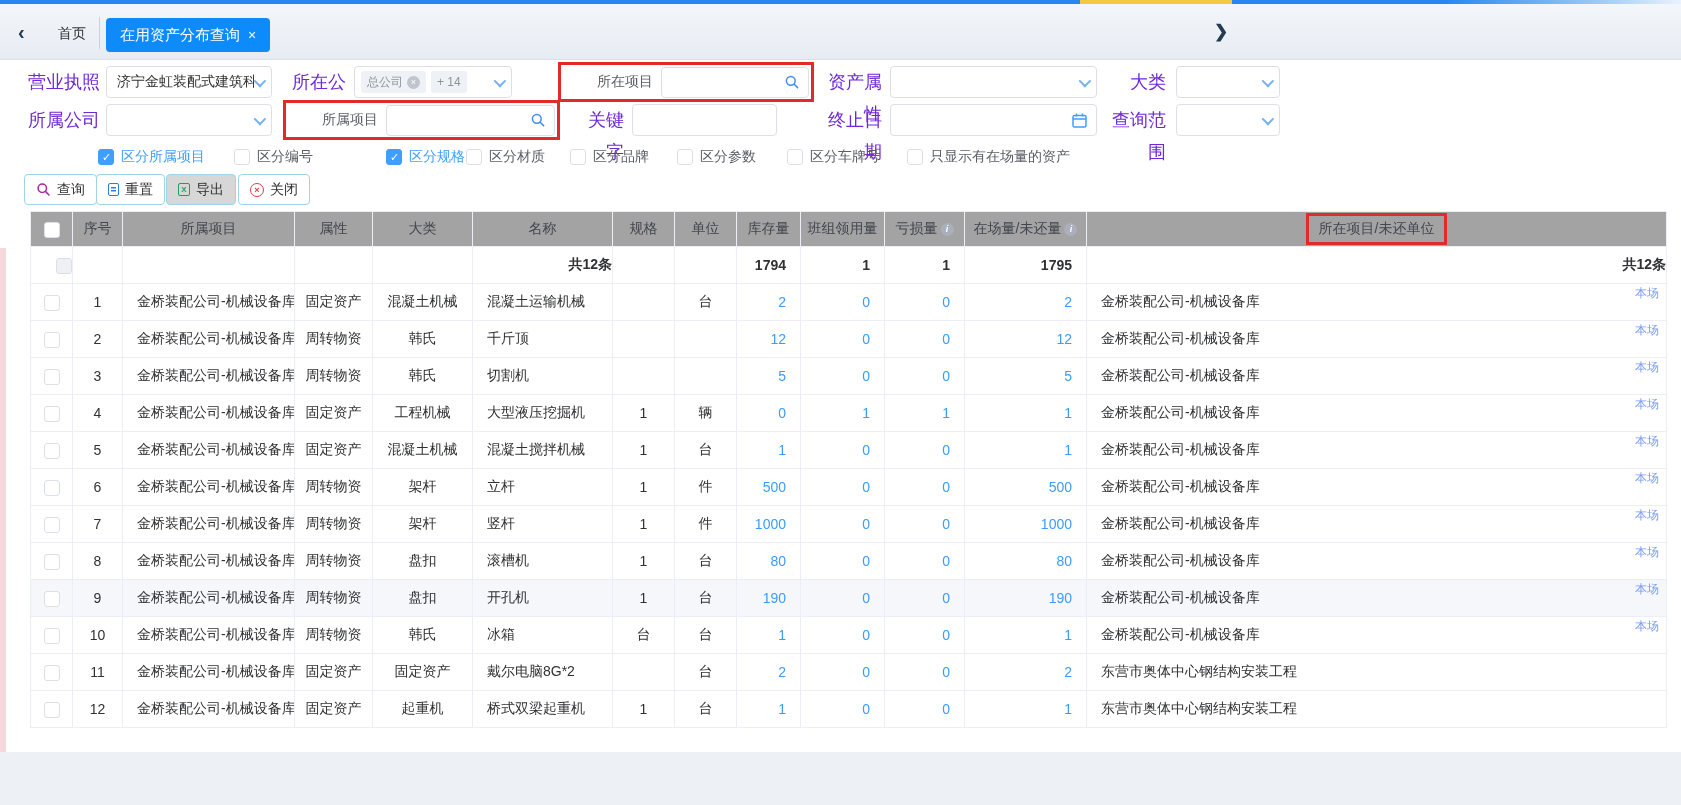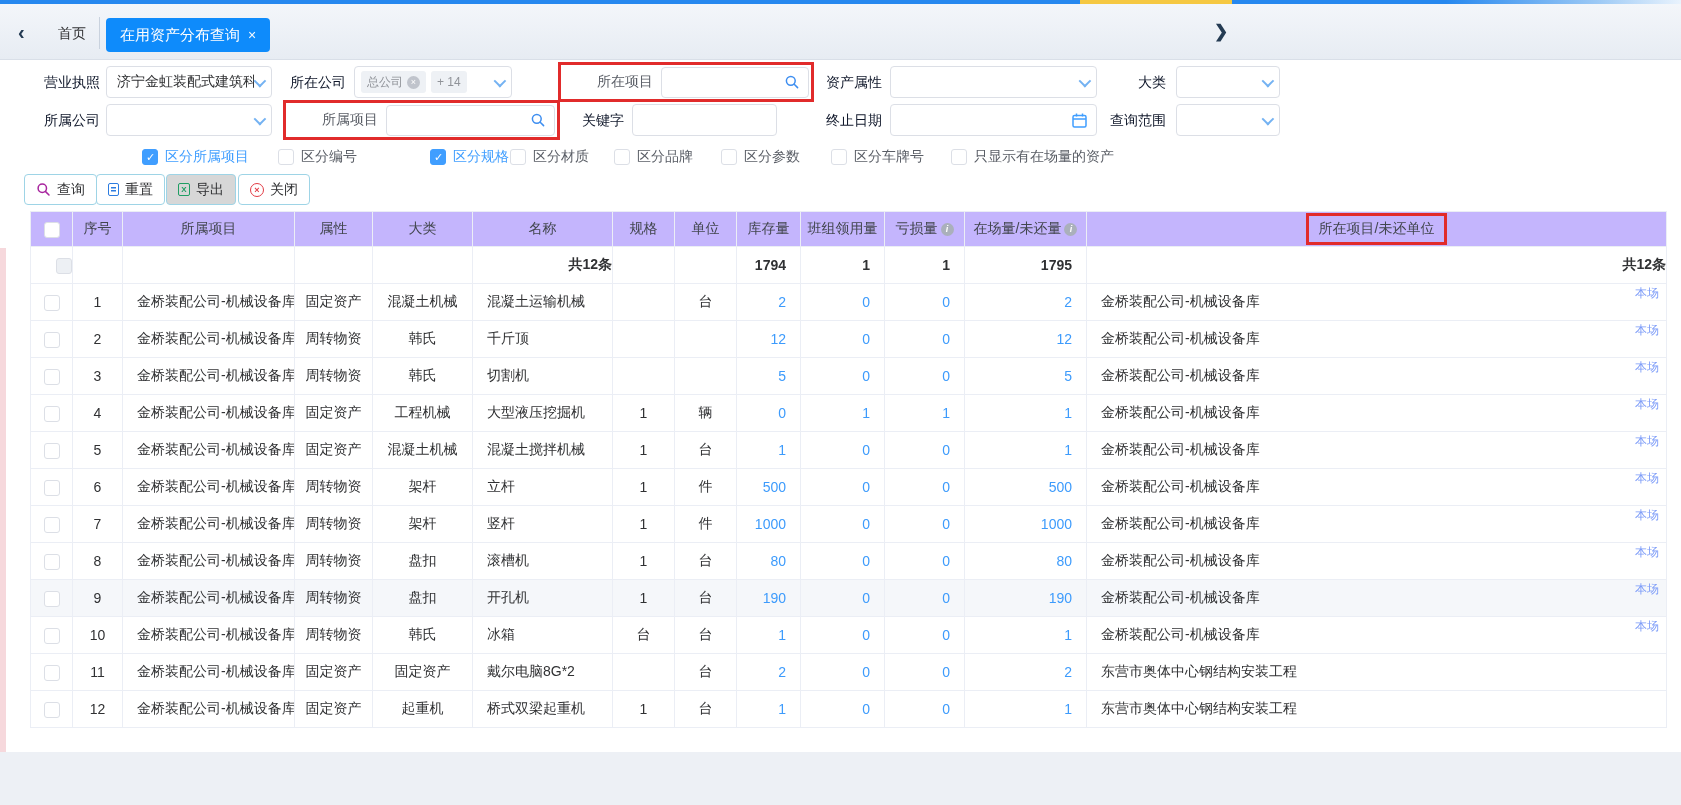--- a/index.html
+++ b/index.html
@@ -22,38 +22,38 @@
     color:#fff; font-size:15px; display:flex; align-items:center; gap:8px; }
   .tab-close { font-size:14px; opacity:.95; }
   .fwd-ic { position:absolute; left:1214px; top:17px; font-size:17px; font-weight:bold; color:#243b53; }
   .proj-select { position:absolute; left:1253px; top:11px; width:293px; height:39px; background:#fff; border-radius:7px;
     box-shadow:0 1px 3px rgba(0,0,0,.06); display:flex; align-items:center; padding:0 12px 0 17px; }
   .proj-select .ph { flex:1; color:#c0c4cc; font-size:15px; }
   .chev { width:9px; height:9px; border-right:2px solid #74b2f2; border-bottom:2px solid #74b2f2; transform:rotate(45deg) translateY(-2px); display:inline-block; }
 
   
   .filters { position:absolute; top:60px; left:0; width:1681px; height:151px; background:#fff; }
-  .flabel { position:absolute; height:32px; line-height:32px; text-align:right; color:#0f172a; font-size:14px; }
+  .flabel { position:absolute; height:32px; line-height:32px; text-align:right; color:#6d28d9; font-size:18px; }
   .fctrl { position:absolute; height:32px; border:1px solid #dcdfe6; border-radius:4px; background:#fff;
     display:flex; align-items:center; padding:0 8px 0 10px; }
   .fctrl .spacer { flex:1; }
   .row1 { top:6px; } .row2 { top:44px; }
   .redbox { position:absolute; border:3px solid #e12b2b; display:flex; align-items:center; background:#fff; }
   .redbox .rlabel { color:#5a5e66; padding:0 8px 0 12px; white-space:nowrap;margin-left:24px; }
   .redbox .rinput { flex:1; height:31px; border:1px solid #dcdfe6; border-radius:4px; margin-right:2px;
     display:flex; align-items:center; padding:0 8px; }
   .rinput .spacer { flex:1; }
   .tag { background:#eef1f5; border-radius:3px; color:#909399; font-size:12px; height:22px; display:inline-flex;
     align-items:center; padding:0 6px; margin-right:5px; gap:4px; }
   .tag-close { width:13px; height:13px; border-radius:50%; background:#c0c4cc; color:#fff; font-size:9px;
     line-height:13px; text-align:center; display:inline-block; }
   .sel-text { flex:1; color:#303133; white-space:nowrap; overflow:hidden; }
 
   
-  .cbitem { position:absolute; top:88px; height:18px; display:flex; align-items:center; gap:7px; font-size:14px; color:#5a5e66; cursor:pointer;margin-left:44px; }
+  .cbitem { position:absolute; top:88px; height:18px; display:flex; align-items:center; gap:7px; font-size:14px; color:#5a5e66; cursor:pointer; }
   .cbbox { width:16px; height:16px; border:1px solid #dcdfe6; border-radius:3px; background:#fff; position:relative; }
   .cbitem.checked .cbbox { background:#409eff; border-color:#409eff; }
   .cbitem.checked .cbbox::after { content:"✓"; color:#fff; font-size:11px; position:absolute; left:3px; top:1px; }
   .cbitem.checked .cblabel { color:#409eff; }
 
   
   .fbtn { position:absolute; top:114px; height:31px; border:1px solid #9ed4e6; border-radius:4px; background:#fff;
     display:inline-flex; align-items:center; gap:6px; padding:0 11px; font-size:14px; color:#303133; cursor:pointer; }
   .fbtn.gray { background:#d7d7d7; }
   .ic-doc { width:11px; height:13px; border:1.5px solid #2d7ce0; border-radius:2px;
@@ -63,21 +63,21 @@
   .ic-closed { width:14px; height:14px; border:1.5px solid #e23c45; border-radius:50%; color:#e23c45; font-size:9px;
     display:inline-flex; align-items:center; justify-content:center; font-weight:bold; }
 
   
   .table-wrap { position:absolute; top:211px; left:30px; width:1636px; }
   table { border-collapse:collapse; table-layout:fixed; width:1636px; background:#fff; }
   col.c-cb{width:42px} col.c-no{width:50px} col.c-proj{width:172px} col.c-attr{width:78px} col.c-cat{width:100px}
   col.c-name{width:140px} col.c-spec{width:62px} col.c-unit{width:62px} col.c-stock{width:64px} col.c-team{width:84px}
   col.c-loss{width:80px} col.c-onsite{width:122px} col.c-loc{width:580px}
   th, td { border:1px solid #ebeef5; font-weight:normal; overflow:hidden; white-space:nowrap; }
-  thead th { background:#c4b5fd; height:35px; color:#42464e; font-size:14px; }
+  thead th { background:#a3a3a3; height:35px; color:#42464e; font-size:14px; }
   tbody td { height:37px; font-size:14px; text-align:center; color:#303133; }
   tr.summary td { font-weight:bold;text-align:right; }
   td.tl { text-align:left; padding-left:14px; }
   td.tr { text-align:right; padding-right:14px; }
   .num { color:#3d9bfc; cursor:pointer; }
   tr.shaded td { background:#f5f7fa; }
   .cb { width:16px; height:16px; border:1px solid #dcdfe6; border-radius:3px; background:#fff; display:inline-block; vertical-align:middle; }
   .cb.disabled { background:#edf0f4; }
   td.loc-cell { position:relative; text-align:left; padding-left:14px; }
   .onsite-link { position:absolute; top:1px; right:7px; font-size:12px; color:#7d9cf8; cursor:pointer; }

